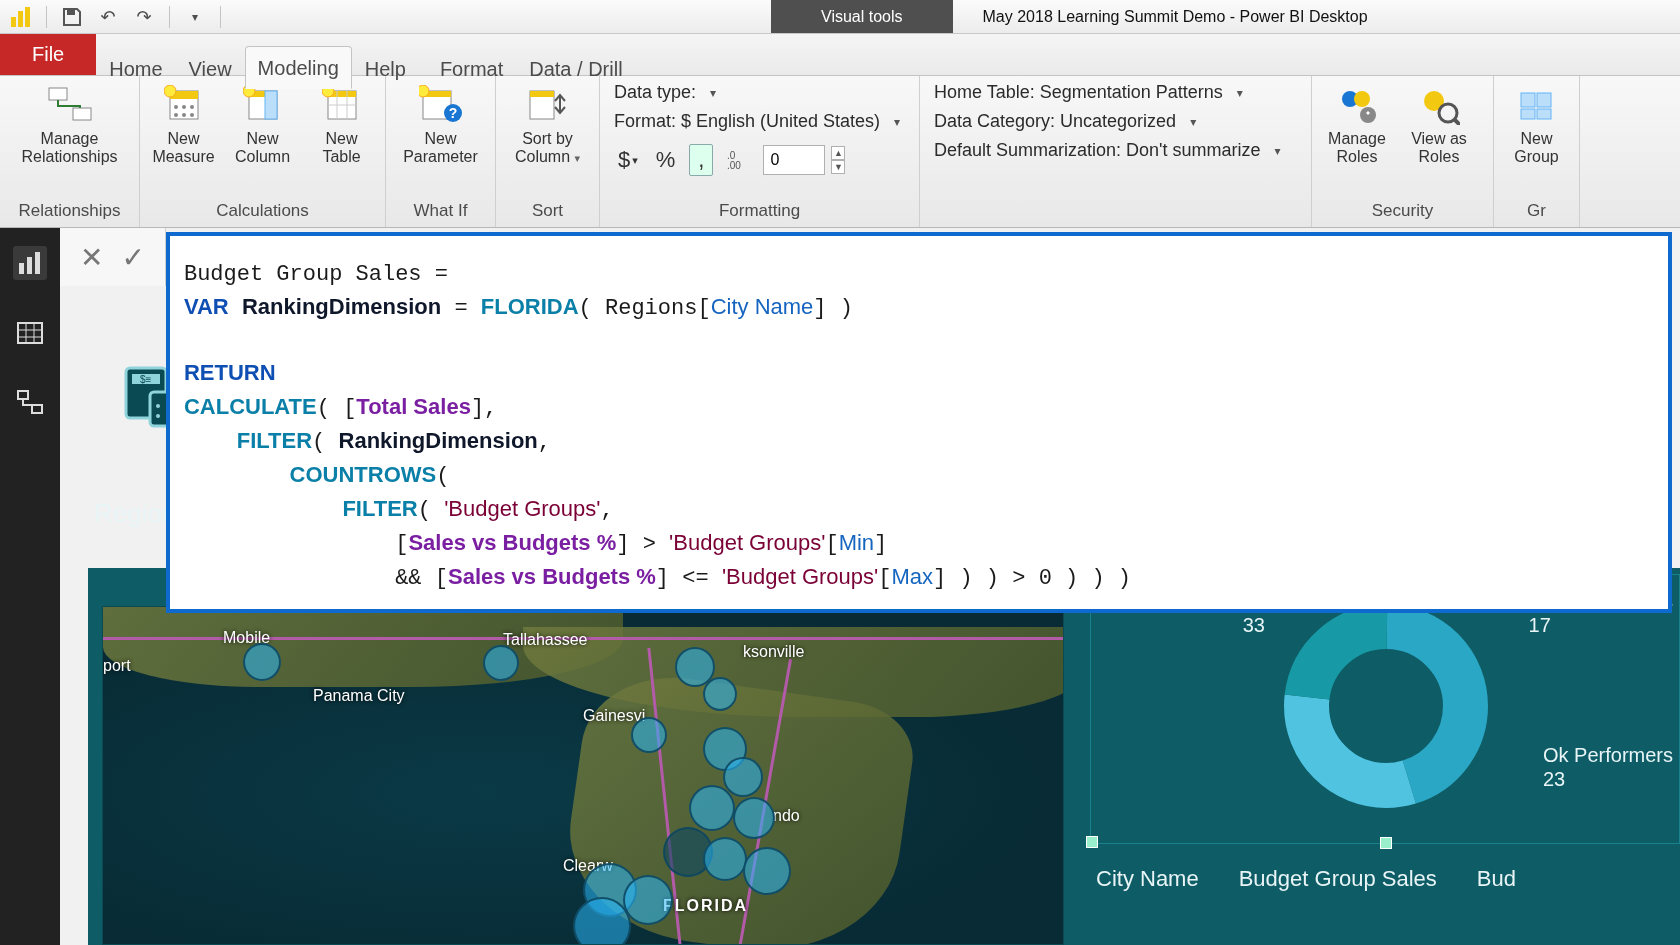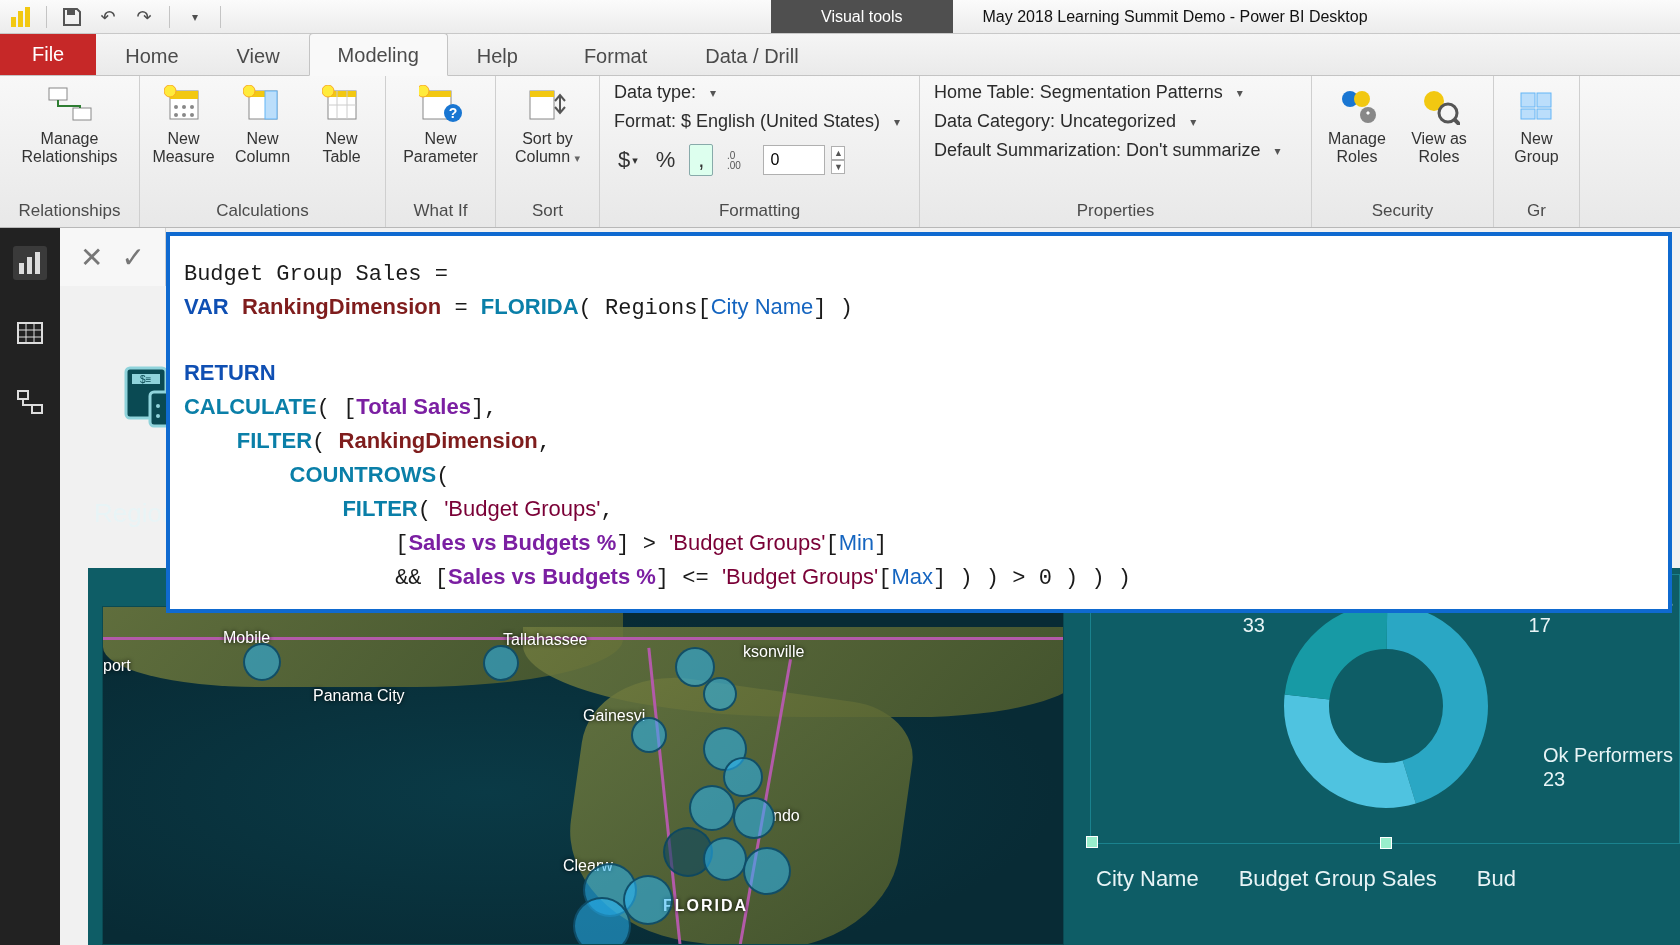--- a/index.html
+++ b/index.html
@@ -8,21 +8,21 @@
 
 .titlebar { height:34px; background:linear-gradient(#fbfbfb,#ececec); display:flex; align-items:center; border-bottom:1px solid #c8c8c8; }
 .qat { display:flex; align-items:center; gap:14px; padding:0 10px; }
 .qat .ic { width:22px; height:22px; display:flex; align-items:center; justify-content:center; color:#4f4f4f; font-size:18px; }
 .qat .sep { width:1px; height:22px; background:#c4c4c4; }
 .titlebar .tools { margin-left:540px; background:#4f4f4f; color:#fff; height:100%; display:flex; align-items:center; padding:0 50px; font-size:16px; }
 .titlebar .title { margin-left:30px; font-size:16px; color:#111; }
 
 
 .tabs { height:42px; background:linear-gradient(#f5f5f5,#eaeaea); display:flex; align-items:flex-end; border-bottom:1px solid #c4c4c4; }
-.tab { padding:10px 28px 8px; font-size:20px; color:#4b4b4b; border:1px solid transparent; border-bottom:none; position:relative; top:1px; }
+.tab { padding:10px 12px 8px; font-size:20px; color:#4b4b4b; border:1px solid transparent; border-bottom:none; position:relative; top:14px; }
 .tab.active { background:#f9f9f9; border-color:#c4c4c4; border-bottom:1px solid #f9f9f9; border-radius:4px 4px 0 0; }
 .tab.file { background:#c62828; color:#fff; padding:10px 32px; border:none; top:0; height:100%; display:flex; align-items:center; border-radius:0; }
 .tab.ctx { color:#4b4b4b; }
 
 
 .ribbon { height:152px; background:linear-gradient(#f8f8f8,#e8e8e8); display:flex; border-bottom:1px solid #b8b8b8; }
 .group { display:flex; flex-direction:column; justify-content:space-between; border-right:1px solid #cfcfcf; padding:4px 8px 2px; }
 .group .btns { display:flex; gap:8px; flex:1; align-items:flex-start; }
 .group .lbl { text-align:center; font-size:17px; color:#4b4b4b; padding:2px 0 4px; }
 .bigbtn { display:flex; flex-direction:column; align-items:center; justify-content:flex-start; width:90px; padding-top:2px; }
@@ -46,21 +46,21 @@
 .leftrail .ricon.active { background:#3a3a3a; }
 
 
 .canvas { position:absolute; left:60px; top:228px; right:0; bottom:0; background:#f1f1f1; }
 .fbarrow { display:flex; align-items:flex-start; }
 .fctrls { display:flex; gap:18px; padding:8px 20px; background:#f7f7f7; border-right:1px solid #d0d0d0; height:58px; align-items:center; }
 .fctrls .fc { font-size:28px; color:#777; }
 .formula { flex:1; background:#fff; border:4px solid #0f6ad0; margin:4px 8px 8px 0; padding:23px 14px 14px; font-family:Consolas,"Courier New",monospace; font-size:22px; line-height:32px; color:#1a1a1a; white-space:pre; overflow:hidden; }
 .kw  { color:#0f4fb3; font-weight:600; }
 .fn  { color:#0a7fa8; font-weight:600; }
-.var { color:#7f1d1d; font-weight:600; }
+.var { color:#0f172a; font-weight:600; }
 .col { color:#1565c0; }
 .mea { color:#7b1fa2; font-weight:600; }
 .str { color:#7a0036; }
 
 
 .report-backdrop { position:absolute; left:28px; top:20px; right:0; bottom:0; background:#0e5d66; z-index:-1; }
 .report-icon { position:absolute; left:60px; top:130px; width:70px; height:70px; }
 .report-title { position:absolute; left:34px; top:270px; font-size:26px; color:#e8f4f6; }
 
 
@@ -268,21 +268,20 @@
         <span class="caret">▾</span>
       </div>
     <div class="line">
         <span>Data Category: Uncategorized</span> 
         <span class="caret">▾</span>
       </div>
     <div class="line">
         <span>Default Summarization: Don't summarize</span> 
         <span class="caret">▾</span>
       </div>
-    <div class="lbl" style="margin-top:auto">Properties</div>
   </div>
 
   <div class="group" style="width:182px">
     <div class="btns">
       <div class="bigbtn narrow">
         <span class="gicon">
           <svg width="42" height="40">
               <circle cx="14" cy="14" r="8" fill="#1976d2"></circle>
               <circle cx="26" cy="14" r="8" fill="#f2c811"></circle>
               <circle cx="32" cy="30" r="8" fill="#888"></circle>

